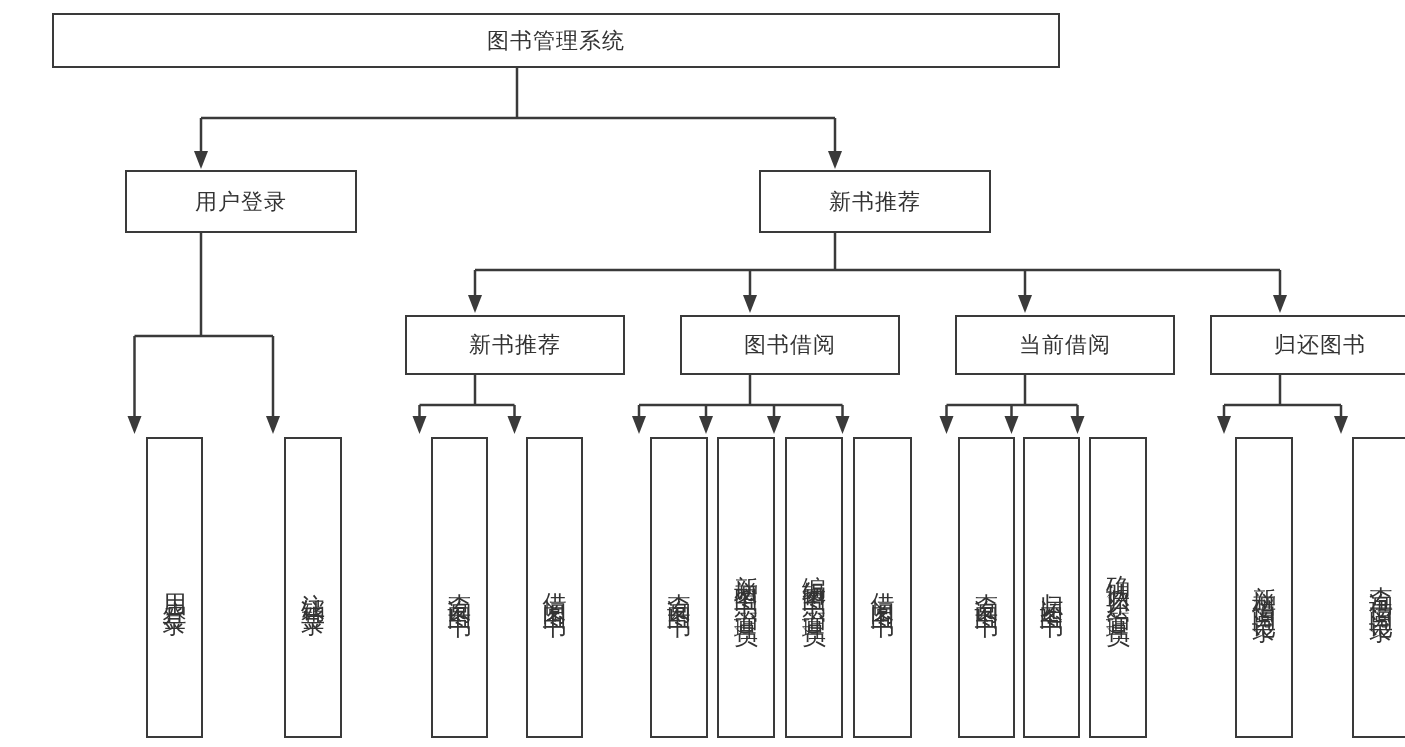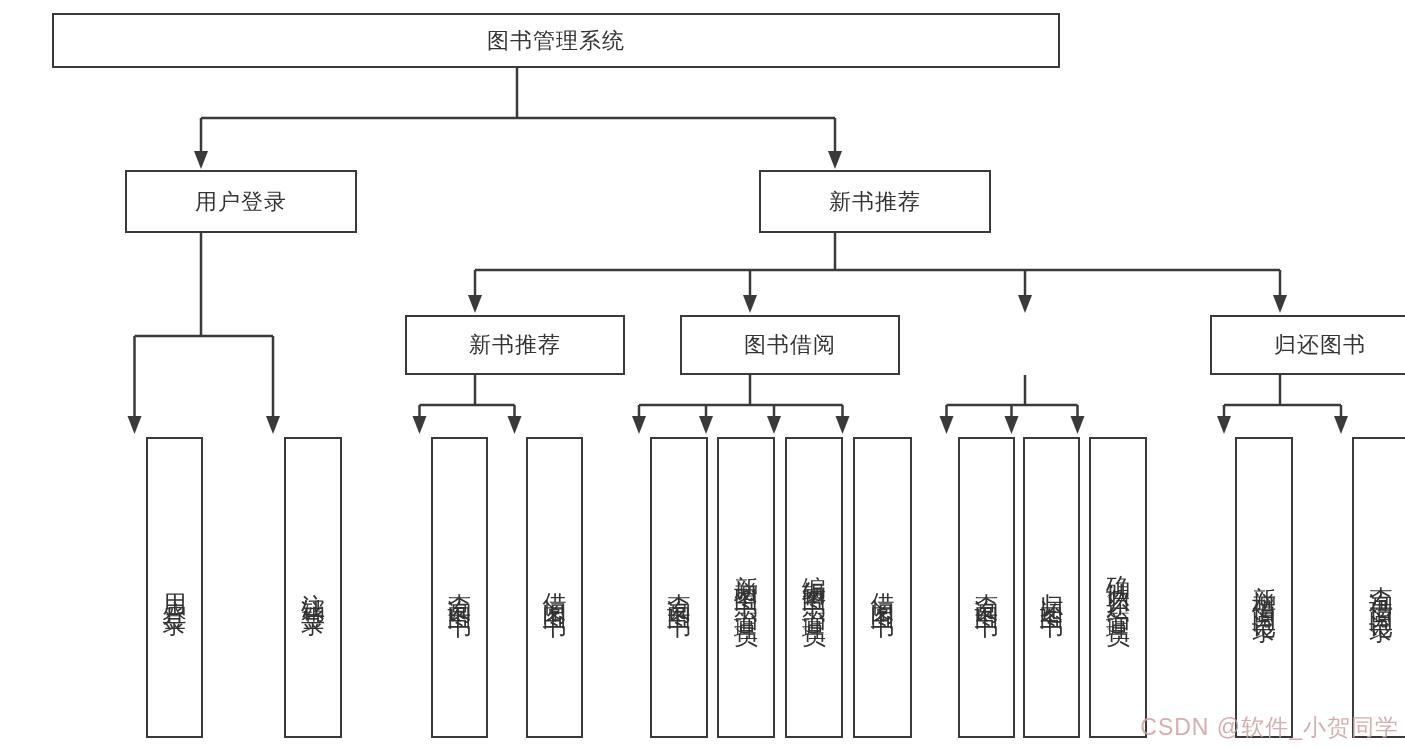--- a/index.html
+++ b/index.html
@@ -123,35 +123,35 @@
     </g>
   </svg>
 
   <div class="node" style="left:12px; top:13px; width:1008px; height:55px;">图书管理系统</div>
 
   <div class="node" style="left:85px; top:170px; width:232px; height:63px;">用户登录</div>
   <div class="node" style="left:719px; top:170px; width:232px; height:63px;">新书推荐</div>
 
   <div class="node" style="left:640px; top:315px; width:220px; height:60px;">图书借阅</div>
   <div class="node" style="left:365px; top:315px; width:220px; height:60px;">新书推荐</div>
+  <div class="node" style="left:915px; top:315px; width:220px; height:60px;">当前借阅</div>
   <div class="node" style="left:1170px; top:315px; width:220px; height:60px;">归还图书</div>
 
   <div class="node leaf" style="left:106px; top:437px; width:57px; height:301px;">用户登录</div>
   <div class="node leaf" style="left:244px; top:437px; width:58px; height:301px;">注销登录</div>
 
   <div class="node leaf" style="left:391px; top:437px; width:57px; height:301px;">查询图书</div>
   <div class="node leaf" style="left:486px; top:437px; width:57px; height:301px;">借阅图书</div>
 
   <div class="node leaf" style="left:610px; top:437px; width:58px; height:301px;">查询图书</div>
   <div class="node leaf" style="left:677px; top:437px; width:58px; height:301px;">新增图书（管理员）</div>
   <div class="node leaf" style="left:745px; top:437px; width:58px; height:301px;">编辑图书（管理员）</div>
   <div class="node leaf" style="left:813px; top:437px; width:59px; height:301px;">借阅图书</div>
 
   <div class="node leaf" style="left:918px; top:437px; width:57px; height:301px;">查询图书</div>
   <div class="node leaf" style="left:983px; top:437px; width:57px; height:301px;">归还图书</div>
   <div class="node leaf" style="left:1049px; top:437px; width:58px; height:301px;">确认归还（管理员）</div>
 
   <div class="node leaf" style="left:1195px; top:437px; width:58px; height:301px;">新增借阅记录</div>
   <div class="node leaf" style="left:1312px; top:437px; width:58px; height:301px;">查询借阅记录</div>
 
-  <div class="watermark">CSDN @软件_小贺同学</div>
 
 </div>
 
 </body></html>

